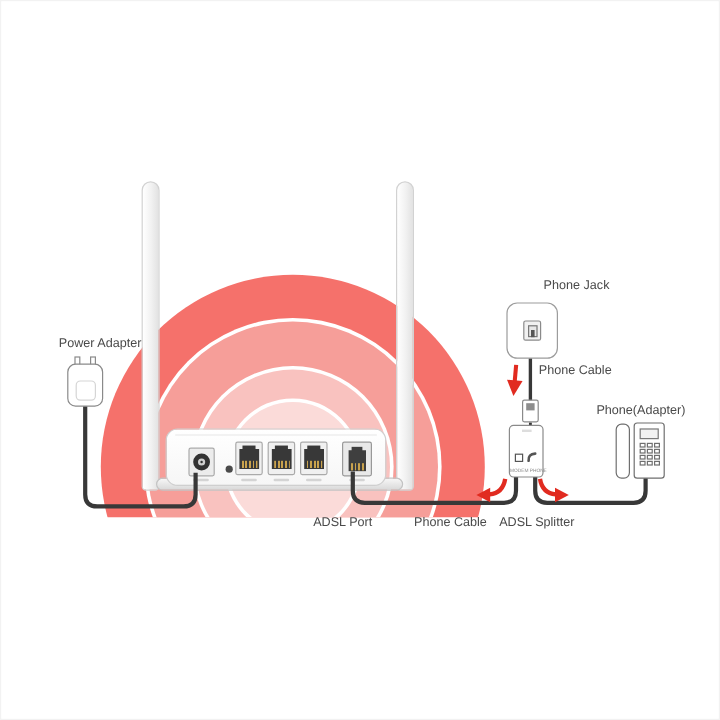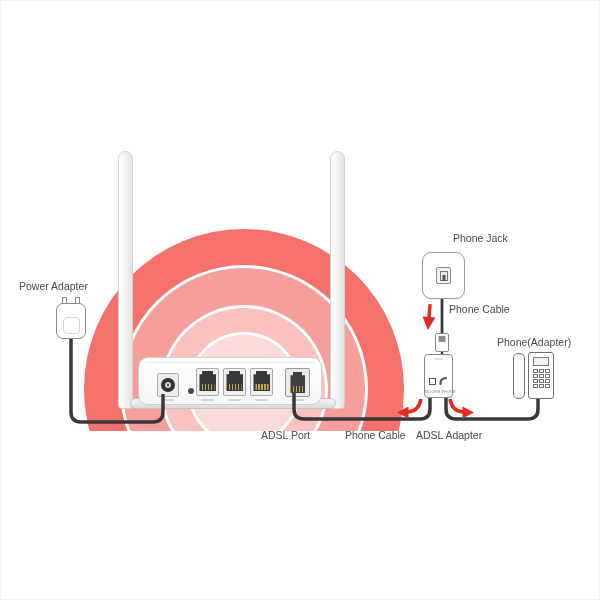--- a/index.html
+++ b/index.html
@@ -173,21 +173,21 @@
         <i></i>
         <i></i>
         <i></i>
         <i></i>
         <i></i>
         <i></i>
         <i></i>
     </div>
   </div>
 
-  <div class="lbl" style="left:18px;top:279px;">Power Adapter</div>
+  <div class="lbl" style="left:48px;top:279px;">Power Adapter</div>
   <div class="lbl" style="left:416px;top:231px;padding-left:36px;">Phone Jack</div>
   <div class="lbl" style="left:448px;top:302px;">Phone Cable</div>
   <div class="lbl" style="left:496px;top:335px;">Phone(Adapter)</div>
   <div class="lbl" style="left:260px;top:428px;">ADSL Port</div>
   <div class="lbl" style="left:344px;top:428px;">Phone Cable</div>
-  <div class="lbl" style="left:415px;top:428px;">ADSL Adapter</div>
+  <div class="lbl" style="left:415px;top:428px;">ADSL Splitter</div>
 
 </div>
 
 </body></html>

